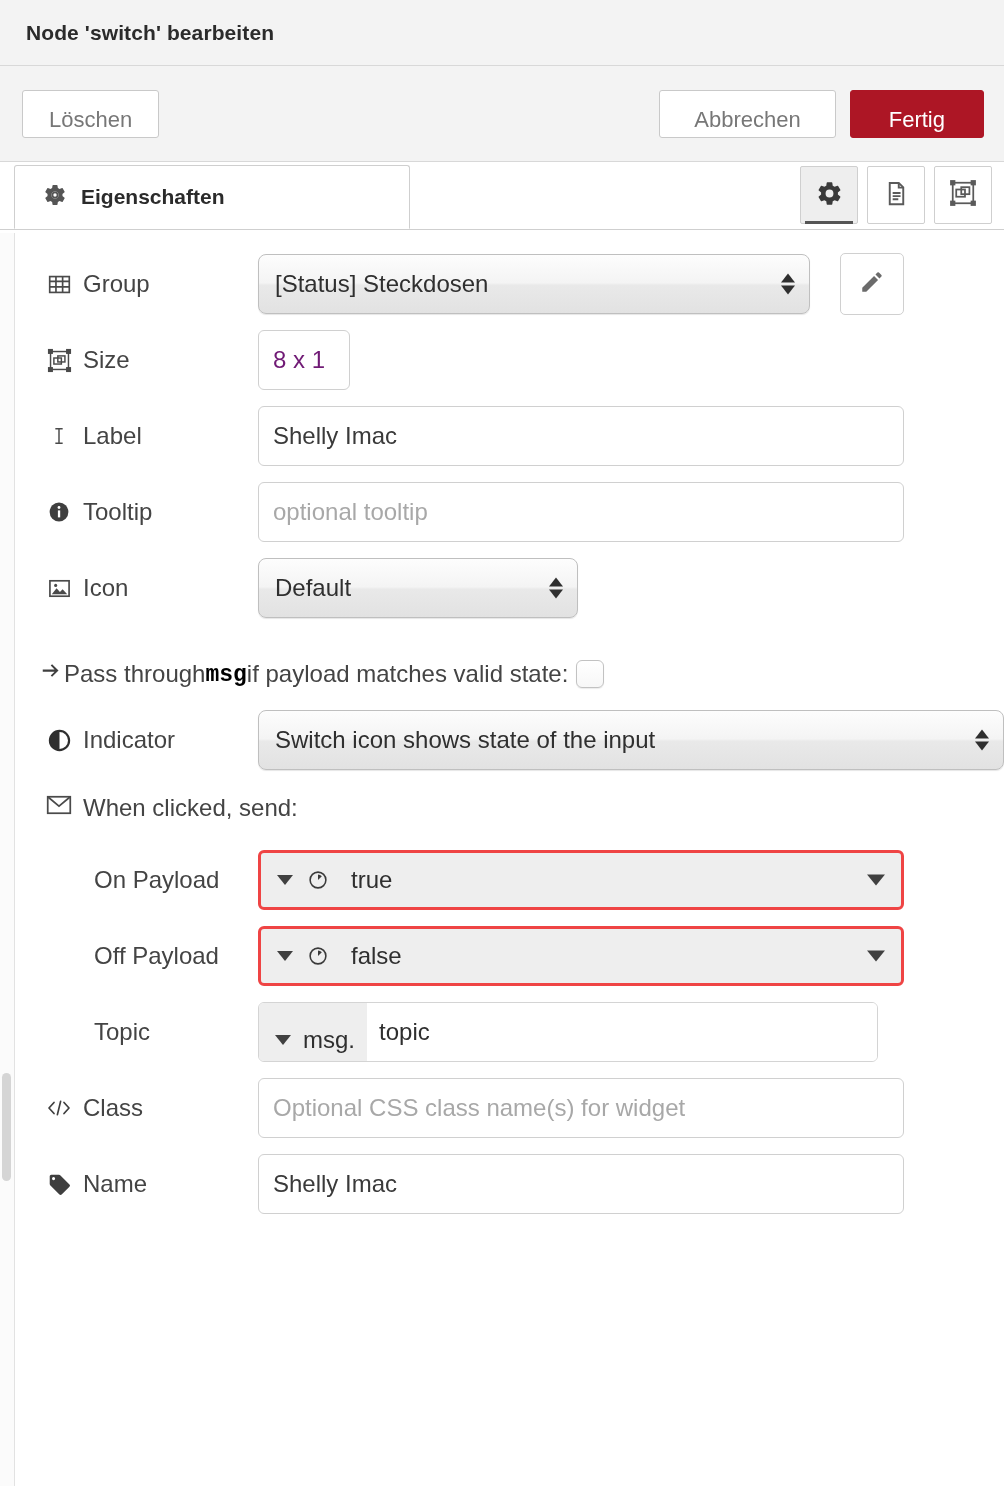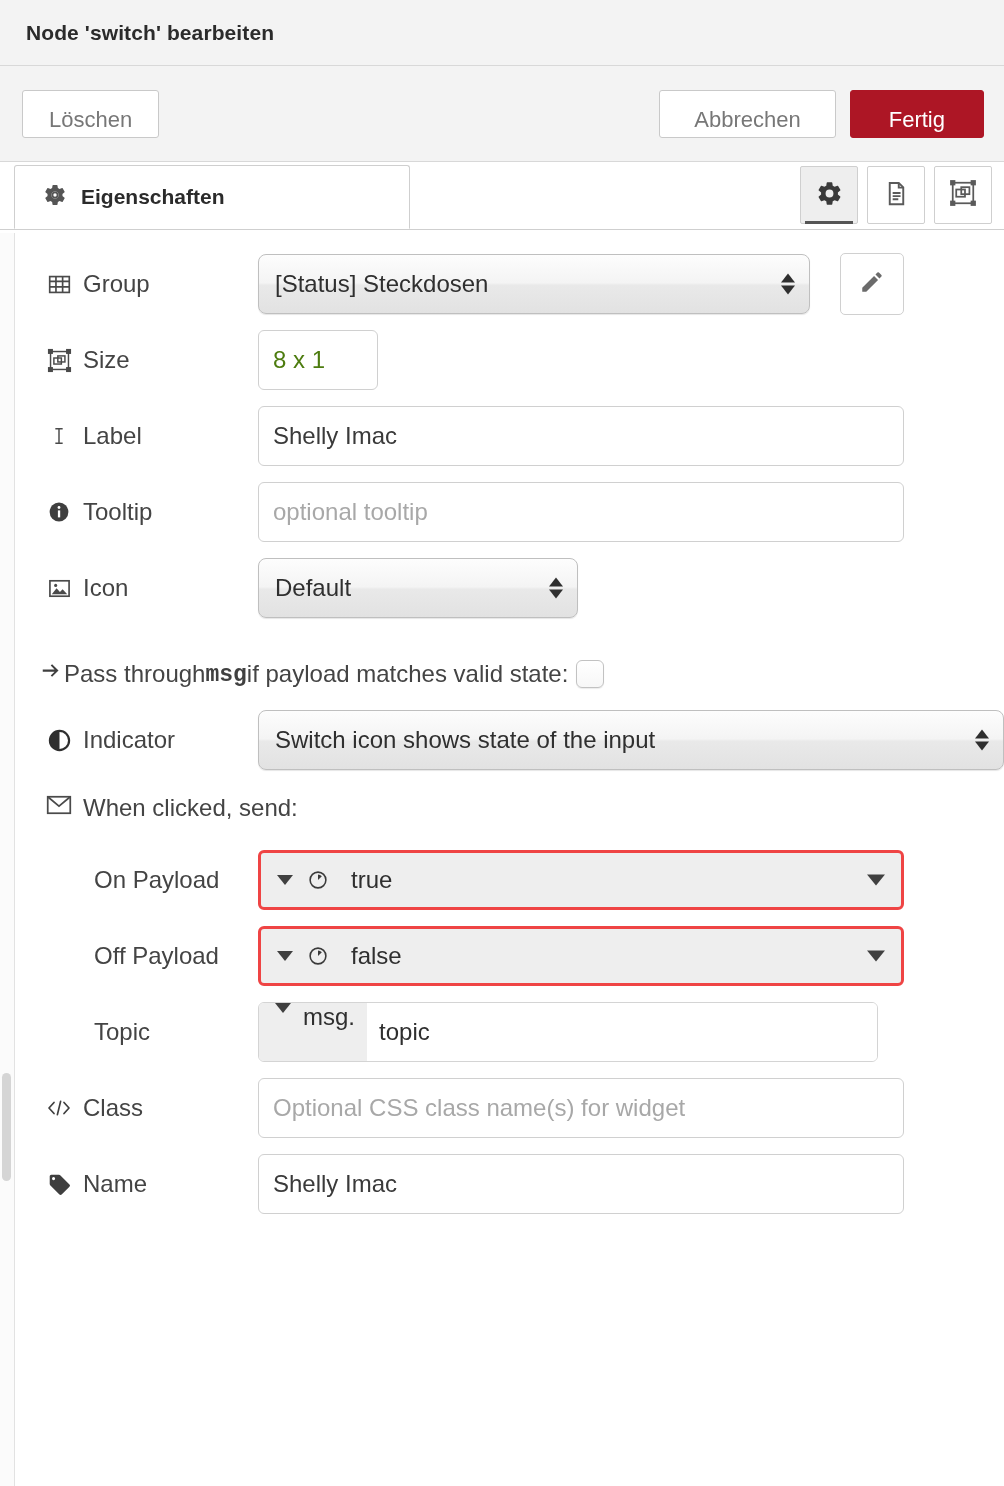--- a/index.html
+++ b/index.html
@@ -160,21 +160,21 @@
     border: 1px solid #d0d0d0;
     border-radius: 6px;
     background: #ffffff;
     height: 60px;
     padding: 0 14px;
     box-sizing: border-box;
     outline: none;
   }
   .txt::placeholder { color: #a8a8a8; }
   .txt.w-wide { width: 646px; }
-  .txt.w-small { width: 120px; color:#4d7c0f; }
+  .txt.w-small { width: 92px; color:#701a75; }
 
   
   .sel {
     position: relative;
     height: 60px;
     border: 1px solid #bfbfbf;
     border-radius: 8px;
     background: linear-gradient(to bottom, #fdfdfd 0%, #f4f4f4 48%, #e9e9e9 52%, #e2e2e2 100%);
     box-shadow: 0 1px 1px rgba(0,0,0,.10);
     display: flex;
@@ -207,21 +207,21 @@
     display: flex;
     align-items: flex-end;
     padding-left: 38px;
     margin-bottom: 22px;
     height: 54px;
     font-size: 24px;
     color: #444444;
   }
   .code-msg {
     font-family: "Liberation Mono", monospace;
-    color: #404040;
+    color: #000000;
     font-size: 23px;
     font-weight: bold;
     margin-top: 30px;
   }
   .chk {
     width: 28px; height: 28px;
     border: 1px solid #c2c2c2;
     border-radius: 6px;
     background: linear-gradient(to bottom,#ffffff,#f7f7f7);
     box-shadow: 0 1px 1px rgba(0,0,0,.08);
@@ -285,22 +285,23 @@
     border-radius: 6px;
     display: flex;
     align-items: stretch;
     overflow: hidden;
     background: #ffffff;
     box-sizing: border-box;
   }
   .topic-prefix {
     background: #eeeeee;
     display: flex;
+    align-items: center;
     gap: 12px;
-    padding: 0 12px 0 16px;
+    padding: 16px 12px 0 16px;
     font-size: 24px;
     color: #2f2f2f;
     cursor: pointer;
   }
   .topic-val {
     flex: 1;
     display: flex;
     align-items: center;
     padding-left: 12px;
     font-size: 24px;

